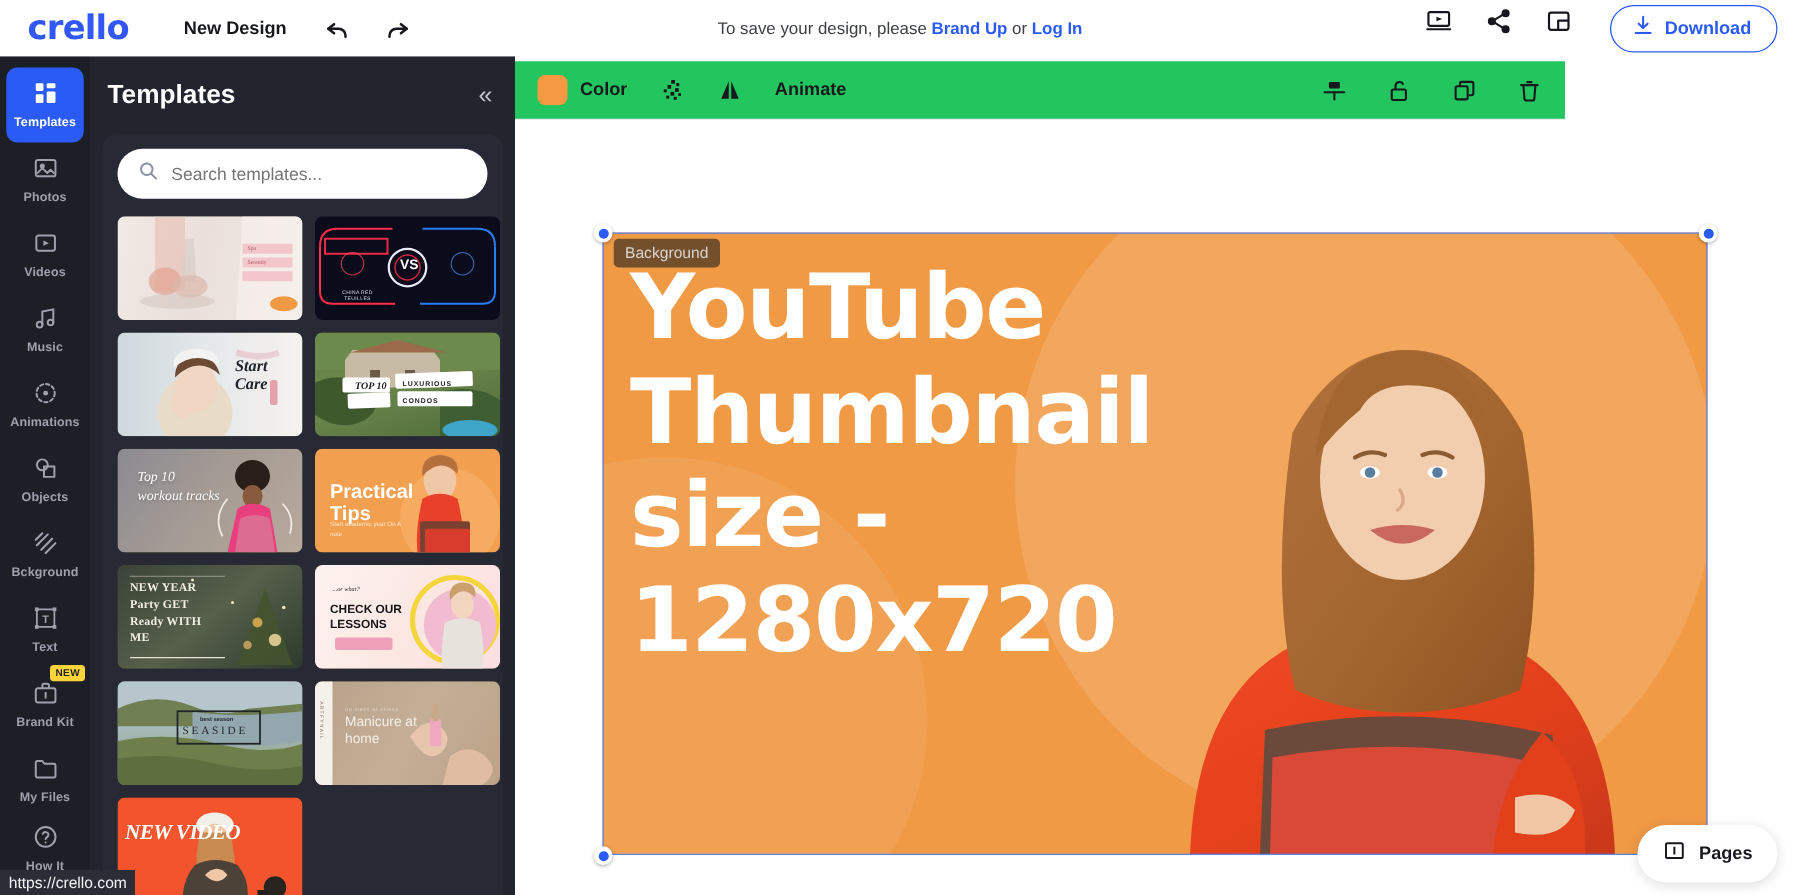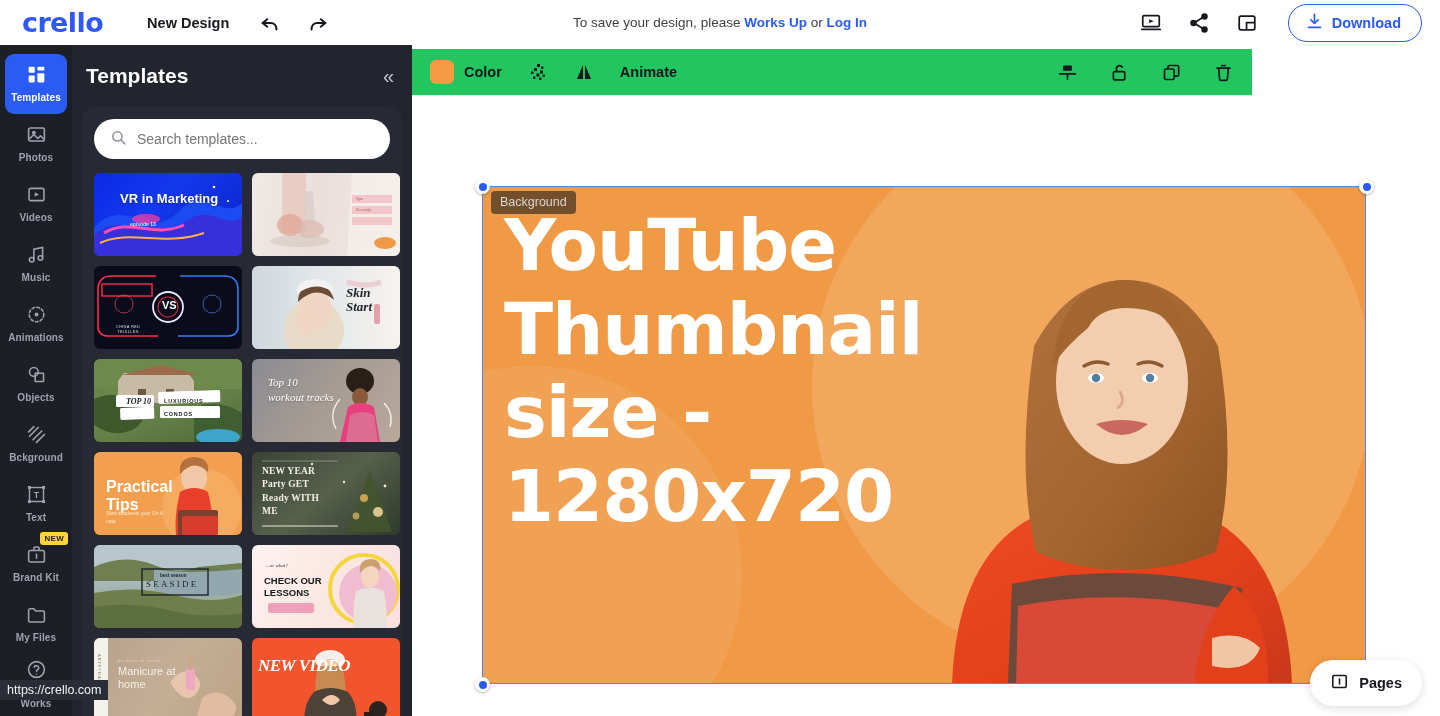--- a/index.html
+++ b/index.html
@@ -29,21 +29,21 @@
   .icon-btn {
     display: flex; align-items: center; justify-content: center;
     width: 26px; height: 26px; cursor: pointer; color: #16181d;
   }
   .save-note {
     position: absolute; left: 50%; transform: translateX(-50%);
     font-size: 13.5px; color: #3d4043; white-space: nowrap;
   }
   .save-note a { color: #2a5bf5; font-weight: 700; text-decoration: none; cursor: pointer; }
   .topbar-right {
-    position: absolute; right: 18px; display: flex; align-items: center; gap: 22px;
+    position: absolute; right: 18px; display: flex; gap: 22px;
   }
   .dl-btn {
     display: flex; align-items: center; gap: 8px;
     height: 38px; padding: 0 20px 0 16px;
     border: 1.6px solid #2a5bf5; border-radius: 19px;
     color: #2a5bf5; font-size: 14.5px; font-weight: 700;
     background: #fff; cursor: pointer; margin-left: 6px;
   }
 
   
@@ -158,21 +158,21 @@
   .pages-btn {
     position: absolute; right: 18px; bottom: 14px;
     height: 46px; background: #fff; border-radius: 23px;
     box-shadow: 0 2px 10px rgba(0,0,0,.14);
     display: flex; align-items: center; gap: 10px; padding: 0 20px; cursor: pointer;
   }
   .pages-lbl { font-size: 14.5px; font-weight: 700; color: #16181d; }
 
   
   .statusbar {
-    position: absolute; left: 0; bottom: 16px; height: 20px;
+    position: absolute; left: 0; bottom: 0; height: 20px;
     background: #2b2d36; color: #f1f2f4; font-size: 12.5px;
     display: flex; align-items: center; padding: 0 7px; z-index: 60;
     font-family: "Liberation Sans", sans-serif;
   }
   .mt { position: absolute; color:#fff; font-weight:700; }
 </style>
 </head>
 <body>
 
 <div id="app">
@@ -189,21 +189,21 @@
       </div>
       <div class="icon-btn">
         <svg width="22" height="22" viewBox="0 0 24 24" fill="none" stroke="#16181d" stroke-width="2.2" stroke-linecap="round" stroke-linejoin="round">
           <polyline points="15,8 20,12 15,16"></polyline>
             <path d="M20 12h-9a6 6 0 0 0-6 6v1"></path>
         </svg>
       </div>
     </div>
 
     <div class="save-note">
-      <span>To save your design, please </span><a>Works Up</a><span> or </span><a>Log In</a>
+      <span>To save your design, please </span><a>Brand Up</a><span> or </span><a>Log In</a>
     </div>
 
     <div class="topbar-right">
       <div class="icon-btn">
         <svg width="22" height="22" viewBox="0 0 24 24" fill="none" stroke="#16181d" stroke-width="1.9" stroke-linecap="round" stroke-linejoin="round">
           <rect x="3" y="4" width="18" height="12" rx="1.5"></rect>
             <path d="M2 19h20"></path>
             <polygon points="10,8 15,10 10,12" fill="#16181d" stroke="none"></polygon>
         </svg>
       </div>
@@ -371,35 +371,20 @@
           <svg width="17" height="17" viewBox="0 0 24 24" fill="none" stroke="#8c90a0" stroke-width="2.2" stroke-linecap="round">
             <circle cx="10.5" cy="10.5" r="6.5"></circle>
               <line x1="15.5" y1="15.5" x2="21" y2="21"></line>
           </svg>
         </span>
         <input type="text" placeholder="Search templates..." style="">
       </div>
 
       <div class="tgrid">
 
-        <div class="tcard">
-          <div class="tc-in" style="background:linear-gradient(135deg,#0b2ae8 0%,#1438ec 40%,#0a22c9 100%)">
-            <svg width="148" height="83" viewBox="0 0 148 83" style="position:absolute">
-              <path d="M0 55 C30 20,55 70,85 38 C110 12,130 48,148 30 L148 83 L0 83Z" fill="#1b4bf2"></path>
-              <path d="M0 62 C28 36,58 72,92 48 C118 30,132 58,148 44 L148 83 L0 83Z" fill="#3a2ad8" opacity=".85"></path>
-              <path d="M10 60 C35 44,60 66,90 52" stroke="#ff4fb0" stroke-width="3" fill="none"></path>
-              <path d="M6 70 C36 56,70 74,110 60" stroke="#ffb13d" stroke-width="2" fill="none"></path>
-              <ellipse cx="52" cy="46" rx="14" ry="5" fill="#e83fa8" opacity=".8"></ellipse>
-              <circle cx="120" cy="14" r="1.3" fill="#fff"></circle>
-                <circle cx="134" cy="28" r="1" fill="#fff"></circle>
-            </svg>
-            <div class="mt" style="left:26px; top:18px; font-size:13px; line-height:1.18; font-family:'Liberation Sans',sans-serif; text-shadow:0 1px 2px rgba(0,0,0,.3)">VR in Marketing</div>
-            <div class="mt" style="left:36px; top:48px; font-size:5px; opacity:.8">episode 13</div>
-          </div>
-        </div>
 
         <div class="tcard">
           <div class="tc-in" style="background:linear-gradient(100deg,#f0e9e4 0%,#eadfda 45%,#f3ece7 100%)">
             <svg width="148" height="83" viewBox="0 0 148 83" style="position:absolute">
               <rect x="30" y="0" width="24" height="60" fill="#e8b9ad" opacity=".55"></rect>
               <ellipse cx="38" cy="52" rx="13" ry="11" fill="#e2a596" opacity=".75"></ellipse>
               <path d="M54 18 l7 0 l2 34 l-11 0z" fill="#d9cfc8" opacity=".8"></path>
               <ellipse cx="58" cy="56" rx="14" ry="9" fill="#dbb8ad" opacity=".7"></ellipse>
               <ellipse cx="48" cy="68" rx="30" ry="6" fill="#cfc2ba" opacity=".5"></ellipse>
               <path d="M100 0 L148 0 L148 83 L95 83 Z" fill="#f6f1ee" opacity=".6"></path>
@@ -435,21 +420,21 @@
           <div class="tc-in" style="background:linear-gradient(90deg,#cfd8dd 0%,#e3e8ea 48%,#f7f2ee 100%)">
             <svg width="148" height="83" viewBox="0 0 148 83" style="position:absolute">
               <ellipse cx="62" cy="64" rx="30" ry="30" fill="#e8dcc8"></ellipse>
               <ellipse cx="63" cy="44" rx="17" ry="20" fill="#f0d6c2"></ellipse>
               <path d="M46 36 q18 -18 36 -2 q-4 -16 -20 -15 q-16 1 -16 17z" fill="#6d4a33"></path>
               <path d="M45 28 q18 -14 36 -2 q2 -12 -18 -13 q-20 1 -18 15z" fill="#f2f2f2"></path>
               <ellipse cx="52" cy="58" rx="8" ry="11" fill="#f0d6c2" transform="rotate(-14 52 58)"></ellipse>
               <path d="M95 16 q20 6 34 0" stroke="#e6b9c2" stroke-width="5" fill="none" opacity=".6"></path>
               <rect x="122" y="38" width="6" height="20" rx="2" fill="#e5a0ad"></rect>
             </svg>
-            <div style="position:absolute;left:94px;top:20px;color:#21252b;font-size:13px;font-family:'Liberation Serif',serif;font-style:italic;font-weight:700;line-height:1.05;width:50px">Skin Start</div>
+            <div style="position:absolute;left:94px;top:20px;color:#21252b;font-size:13px;font-family:'Liberation Serif',serif;font-style:italic;font-weight:700;line-height:1.05;width:50px">Start Care</div>
           </div>
         </div>
 
         <div class="tcard">
           <div class="tc-in" style="background:linear-gradient(160deg,#5d7a41 0%,#6f8a4e 40%,#4f6b38 100%)">
             <svg width="148" height="83" viewBox="0 0 148 83" style="position:absolute">
               <path d="M0 0 h148 v30 h-148z" fill="#6d8a4d"></path>
               <path d="M30 14 h64 l6 8 v22 h-76 v-22z" fill="#c7bba6"></path>
               <path d="M28 16 l38 -10 l40 10 z" fill="#9a6a4a"></path>
               <rect x="44" y="30" width="8" height="12" fill="#6b5a46"></rect>
@@ -507,46 +492,46 @@
               <circle cx="92" cy="30" r="1.2" fill="#f3e8c4"></circle>
               <circle cx="60" cy="12" r="1.2" fill="#f3e8c4"></circle>
               <line x1="10" y1="74" x2="86" y2="74" stroke="#e9e3d6" stroke-width="1"></line>
               <line x1="10" y1="9" x2="86" y2="9" stroke="#e9e3d6" stroke-width=".8" opacity=".5"></line>
             </svg>
             <div style="position:absolute;left:10px;top:13px;color:#f3efe6;font-size:9.5px;font-weight:700;line-height:1.42;width:74px;letter-spacing:.2px;font-family:'Liberation Serif',serif">NEW YEAR Party GET Ready WITH ME</div>
           </div>
         </div>
 
         <div class="tcard">
+          <div class="tc-in" style="background:linear-gradient(115deg,#fdf2ef 0%,#fbe7e2 55%,#fbdfe2 100%)">
+            <svg width="148" height="83" viewBox="0 0 148 83" style="position:absolute">
+              <circle cx="112" cy="44" r="34" fill="none" stroke="#f5d53c" stroke-width="4"></circle>
+              <circle cx="116" cy="48" r="29" fill="#f2bcd0"></circle>
+              <ellipse cx="118" cy="32" rx="9" ry="11" fill="#f3d6bf"></ellipse>
+              <path d="M108 28 q10 -13 20 -2 q2 -12 -10 -12 q-12 1 -10 14z" fill="#caa06c"></path>
+              <path d="M104 46 q-4 20 -2 37 h32 q2 -18 -2 -37 q-14 -7 -28 0z" fill="#e8e2dc"></path>
+              <rect x="16" y="58" width="46" height="10" rx="2" fill="#ef9fb8"></rect>
+            </svg>
+            <div style="position:absolute;left:14px;top:18px;color:#2a2a2a;font-size:5px;font-style:italic;font-family:'Liberation Serif',serif">...or what?</div>
+            <div style="position:absolute;left:12px;top:30px;color:#15161a;font-size:9.5px;font-weight:700;line-height:1.25;width:76px">CHECK OUR LESSONS</div>
+          </div>
+        </div>
+
+        <div class="tcard">
           <div class="tc-in" style="background:linear-gradient(180deg,#9fb6c0 0%,#a9bcc2 40%,#8a9a6c 100%)">
             <svg width="148" height="83" viewBox="0 0 148 83" style="position:absolute">
               <rect x="0" y="0" width="148" height="24" fill="#b6c6cc"></rect>
               <path d="M0 22 q30 -14 60 -2 q24 10 44 2 l44 -4 v18 h-148z" fill="#6f7f52"></path>
               <path d="M60 24 q30 6 88 0 v24 q-50 8 -88 0z" fill="#93a8ae"></path>
               <path d="M0 48 q40 -8 80 2 q40 10 68 0 v33 h-148z" fill="#6e7f4b"></path>
               <path d="M0 62 q40 -6 78 4 q36 8 70 2 v15 h-148z" fill="#5d6f3e"></path>
               <rect x="48" y="24" width="66" height="26" fill="none" stroke="#1f2429" stroke-width="1.4"></rect>
             </svg>
             <div style="position:absolute;left:66px;top:28px;color:#1f2429;font-size:4.6px;font-weight:700">best season</div>
             <div style="position:absolute;left:52px;top:34px;color:#1f2429;font-size:9px;letter-spacing:2.2px;font-family:'Liberation Serif',serif">SEASIDE</div>
-          </div>
-        </div>
-
-        <div class="tcard">
-          <div class="tc-in" style="background:linear-gradient(115deg,#fdf2ef 0%,#fbe7e2 55%,#fbdfe2 100%)">
-            <svg width="148" height="83" viewBox="0 0 148 83" style="position:absolute">
-              <circle cx="112" cy="44" r="34" fill="none" stroke="#f5d53c" stroke-width="4"></circle>
-              <circle cx="116" cy="48" r="29" fill="#f2bcd0"></circle>
-              <ellipse cx="118" cy="32" rx="9" ry="11" fill="#f3d6bf"></ellipse>
-              <path d="M108 28 q10 -13 20 -2 q2 -12 -10 -12 q-12 1 -10 14z" fill="#caa06c"></path>
-              <path d="M104 46 q-4 20 -2 37 h32 q2 -18 -2 -37 q-14 -7 -28 0z" fill="#e8e2dc"></path>
-              <rect x="16" y="58" width="46" height="10" rx="2" fill="#ef9fb8"></rect>
-            </svg>
-            <div style="position:absolute;left:14px;top:18px;color:#2a2a2a;font-size:5px;font-style:italic;font-family:'Liberation Serif',serif">...or what?</div>
-            <div style="position:absolute;left:12px;top:30px;color:#15161a;font-size:9.5px;font-weight:700;line-height:1.25;width:76px">CHECK OUR LESSONS</div>
           </div>
         </div>
 
         <div class="tcard">
           <div class="tc-in" style="background:linear-gradient(120deg,#b7a18a 0%,#c4ae96 50%,#bda387 100%)">
             <svg width="148" height="83" viewBox="0 0 148 83" style="position:absolute">
               <rect x="0" y="0" width="14" height="83" fill="#f4f0ea"></rect>
               <path d="M76 44 q14 -18 26 -6 q8 8 0 18 q-12 12 -26 -12z" fill="#e8c6ae"></path>
               <path d="M108 60 q16 -12 30 2 q10 10 -4 21 h-32z" fill="#e0bca3"></path>
               <rect x="92" y="30" width="9" height="22" rx="2" fill="#f0a8c0"></rect>

